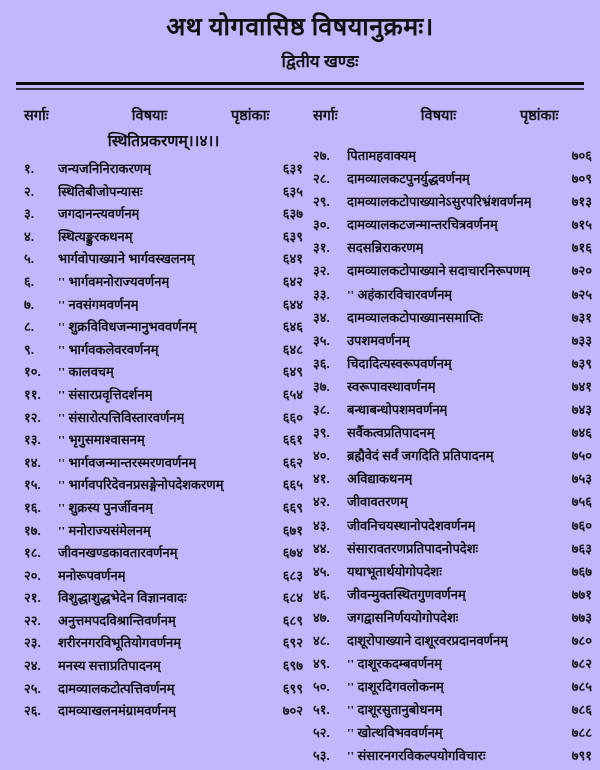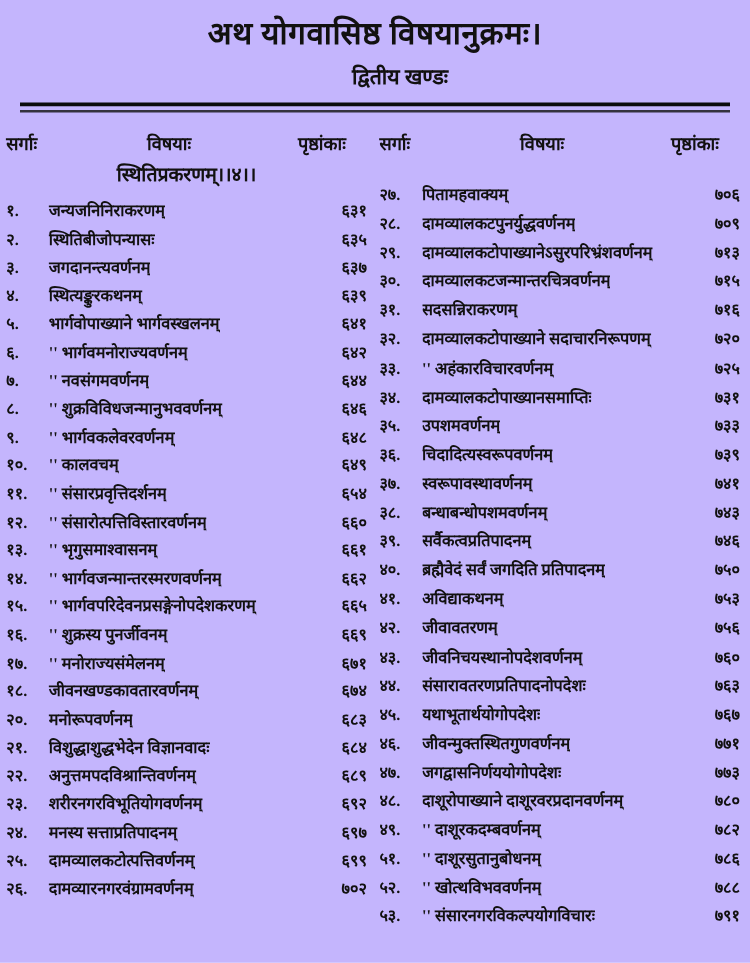--- a/index.html
+++ b/index.html
@@ -29,35 +29,35 @@
     font-weight: bold;
     margin-top: 7px;
     padding-left: 40px;
   }
   .rule-wrap { margin: 10px 16px 0 16px; }
   .rule-thick { height: 3px; background: #0b0b0b; }
   .rule-thin  { height: 2px; background: #1c1c1c; margin-top: 3px; opacity: .85; }
 
   .cols {
     display: flex;
-    padding: 14px 8px 0 5px;
+    padding: 14px 8px 0 24px;
     gap: 10px;
   }
   .col { flex: 1; min-width: 0; }
 
   .col-head {
     display: flex;
     align-items: baseline;
     font-weight: bold;
     font-size: 14.5px;
     height: 22px;
   }
   .h-num  { width: 44px; }
   .h-subj { flex: 1; text-align: center; }
-  .h-pg   { width: 72px; text-align: center; }
+  .h-pg   { width: 72px; text-align: left; }
 
   .sec-head {
     text-align: center;
     font-weight: bold;
     font-size: 15.5px;
     height: 32px;
     line-height: 30px;
   }
 
   .rows { }
@@ -213,21 +213,21 @@
             <span class="subj">मनस्य सत्ताप्रतिपादनम्</span>
             <span class="pg">६९७</span>
           </div>
           <div class="row">
             <span class="num">२५.</span>
             <span class="subj">दामव्यालकटोत्पत्तिवर्णनम्</span>
             <span class="pg">६९९</span>
           </div>
           <div class="row">
             <span class="num">२६.</span>
-            <span class="subj">दामव्यारनगरवंग्रामवर्णनम्</span>
+            <span class="subj">दामव्याखलनमंग्रामवर्णनम्</span>
             <span class="pg">७०२</span>
           </div>
         </div>
     </div>
 
     <div class="col col-right">
       <div class="col-head">
         <span class="h-num">सर्गाः</span>
         <span class="h-subj">विषयाः</span>
         <span class="h-pg">पृष्ठांकाः</span>
@@ -342,20 +342,25 @@
             <span class="num">४८.</span>
             <span class="subj">दाशूरोपाख्याने दाशूरवरप्रदानवर्णनम्</span>
             <span class="pg">७८०</span>
           </div>
           <div class="row">
             <span class="num">४९.</span>
             <span class="subj">'' दाशूरकदम्बवर्णनम्</span>
             <span class="pg">७८२</span>
           </div>
           <div class="row">
+            <span class="num">५०.</span>
+            <span class="subj">'' दाशूरदिगवलोकनम्</span>
+            <span class="pg">७८५</span>
+          </div>
+          <div class="row">
             <span class="num">५१.</span>
             <span class="subj">'' दाशूरसुतानुबोधनम्</span>
             <span class="pg">७८६</span>
           </div>
           <div class="row">
             <span class="num">५२.</span>
             <span class="subj">'' खोत्थविभववर्णनम्</span>
             <span class="pg">७८८</span>
           </div>
           <div class="row">

